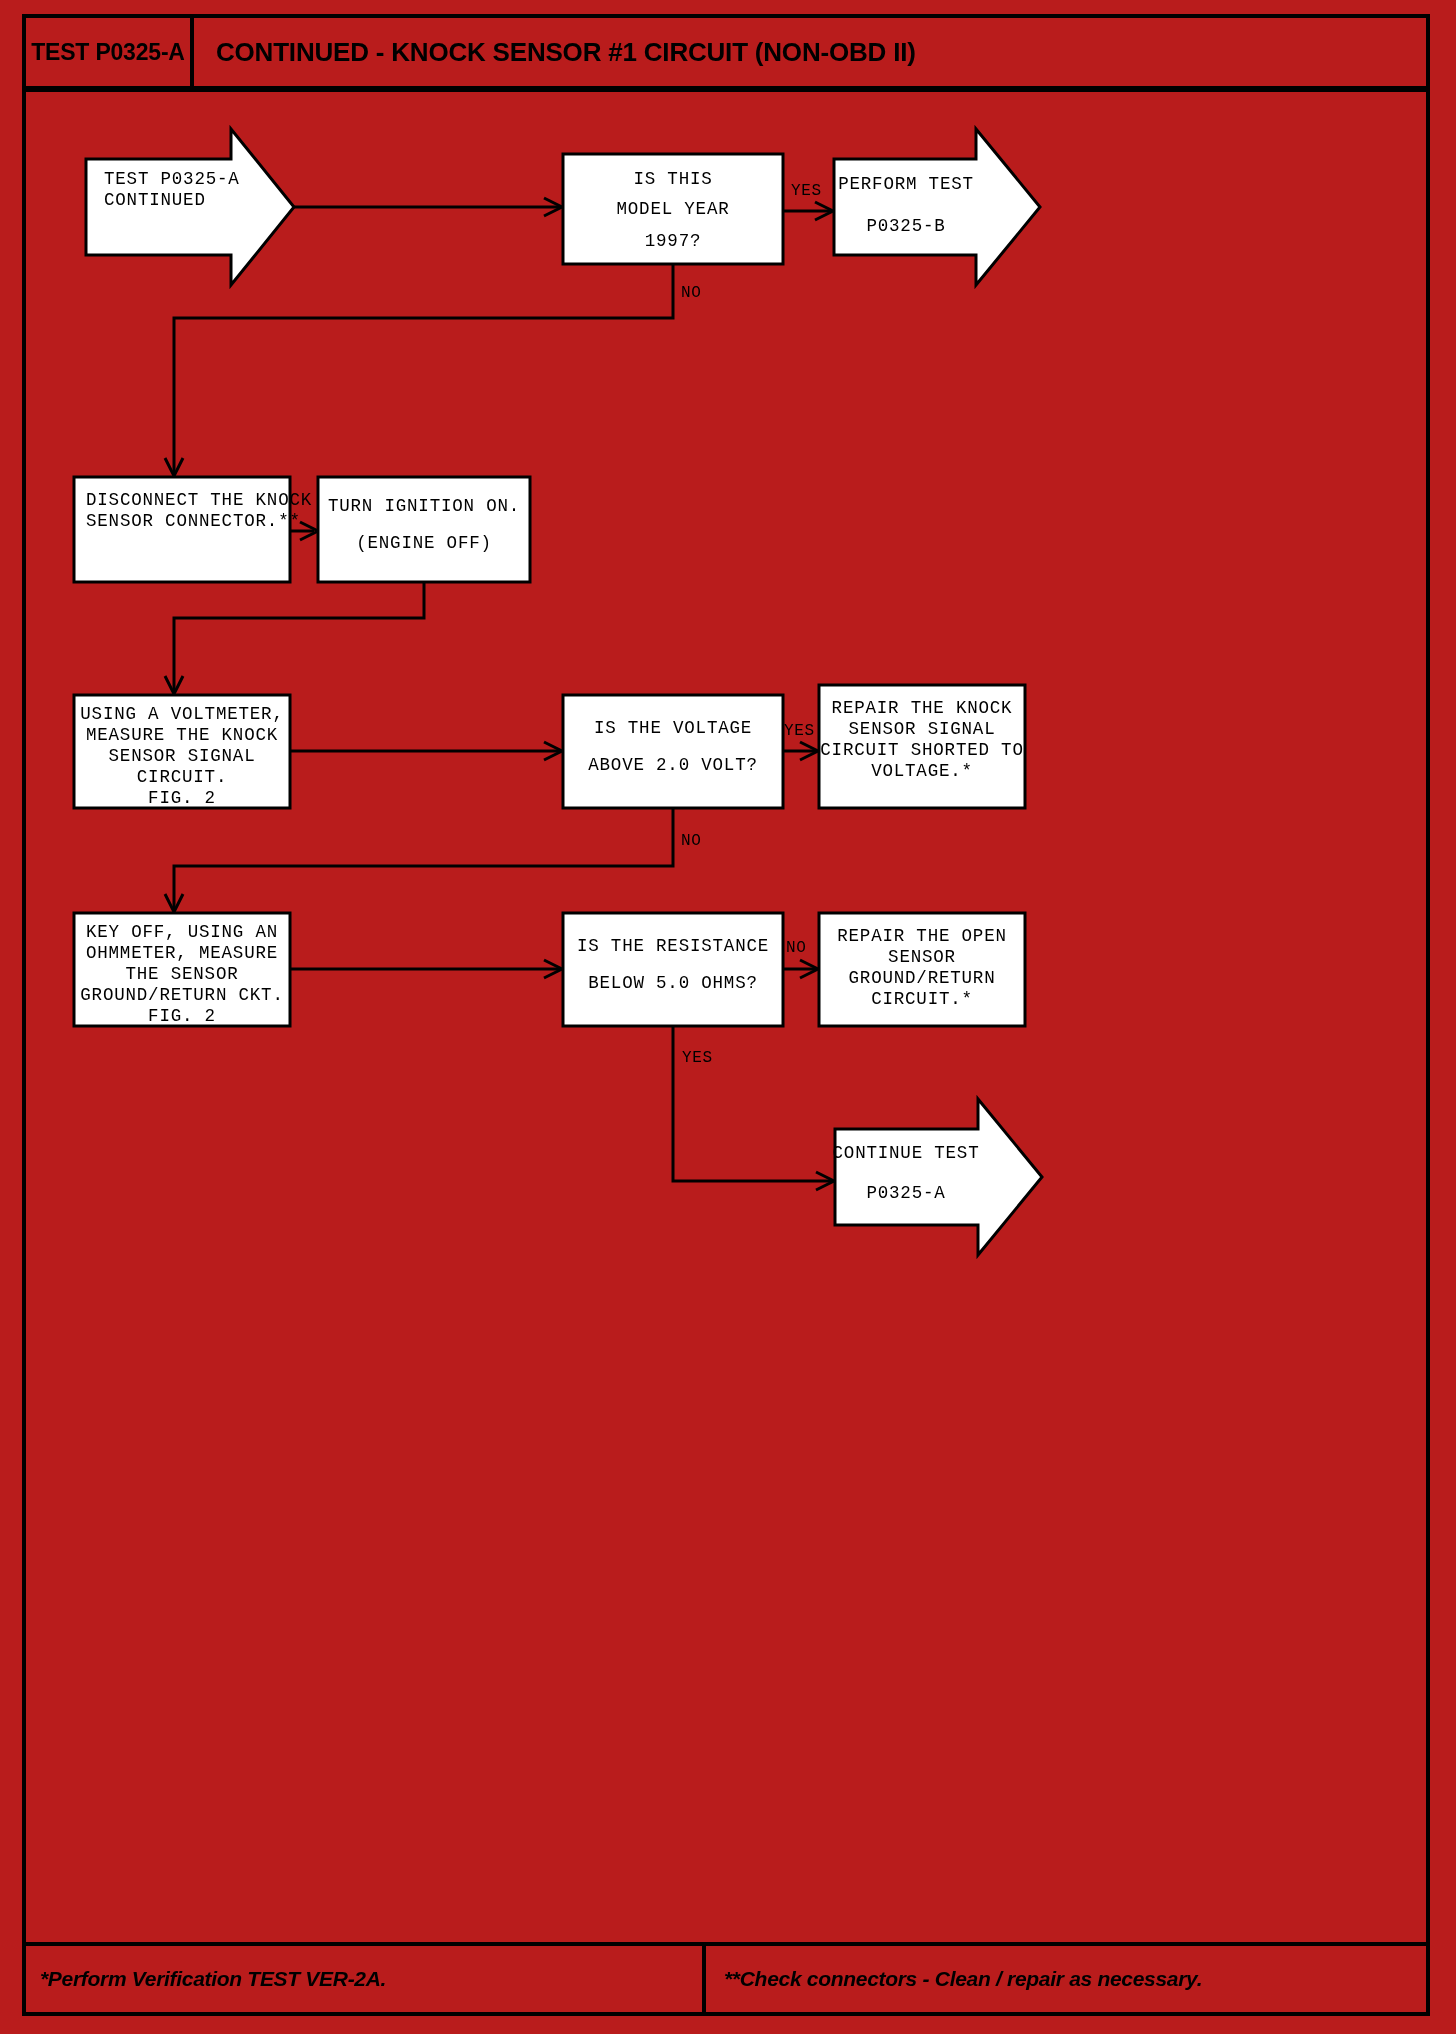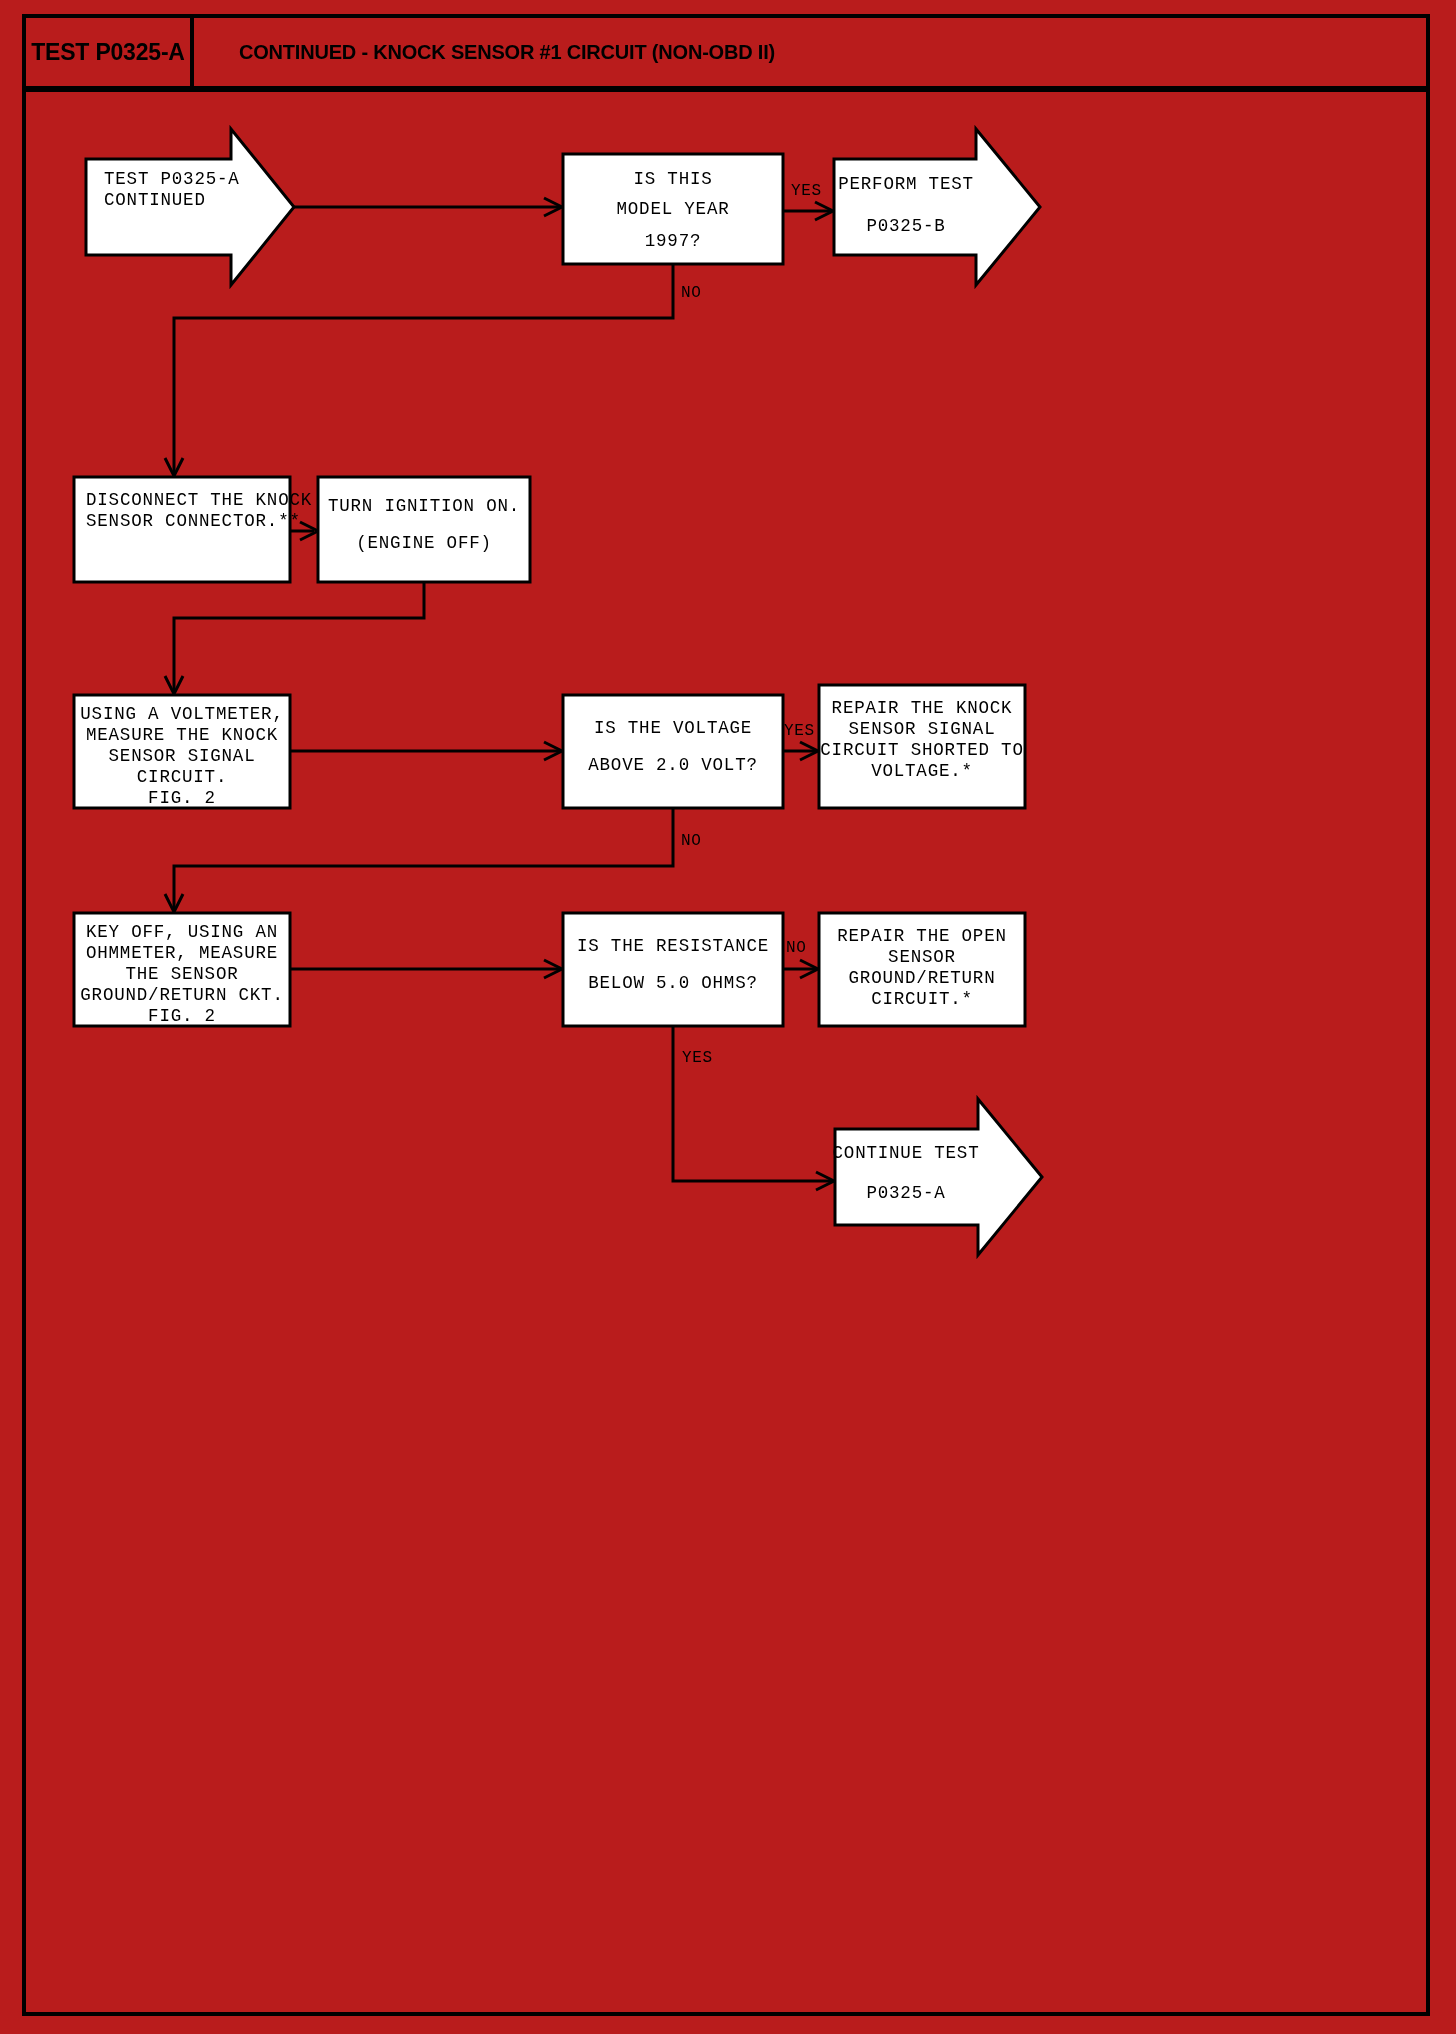--- a/index.html
+++ b/index.html
@@ -65,25 +65,24 @@
   .header-title-cell {
     flex: 1;
     display: flex;
     align-items: center;
     padding-left: 22px;
     box-sizing: border-box;
   }
   .header-title-label {
     font-family: "Liberation Sans", sans-serif;
     font-weight: bold;
-    font-size: 20px;
+    font-size: 26px;
     letter-spacing: -0.2px;
     color: #000;
     white-space: nowrap;
-    margin-left: 23px;
   }
 
   
   .header-strip-rule {
     position: absolute;
     left: 26px;
     top: 88px;
     width: 1400px;
     height: 4px;
     background: #000;
@@ -321,14 +320,22 @@
     </g>
 
     <g>
       <path class="node-arrow-shape" d="M 809 1035 L 952 1035 L 952 1005 L 1016 1083 L 952 1161 L 952 1131 L 809 1131 Z"></path>
       <text class="node-text" x="880" y="1064" text-anchor="middle">CONTINUE TEST</text>
       <text class="node-text" x="880" y="1104" text-anchor="middle">P0325-A</text>
     </g>
 
   </svg>
 
+  <div class="footer-bar">
+    <div class="footer-cell footer-cell-left">
+      <span class="footer-text">*Perform Verification TEST VER-2A.</span>
+    </div>
+    <div class="footer-cell footer-cell-right">
+      <span class="footer-text">**Check connectors - Clean / repair as necessary.</span>
+    </div>
+  </div>
 
 </div>
 
 </body></html>

